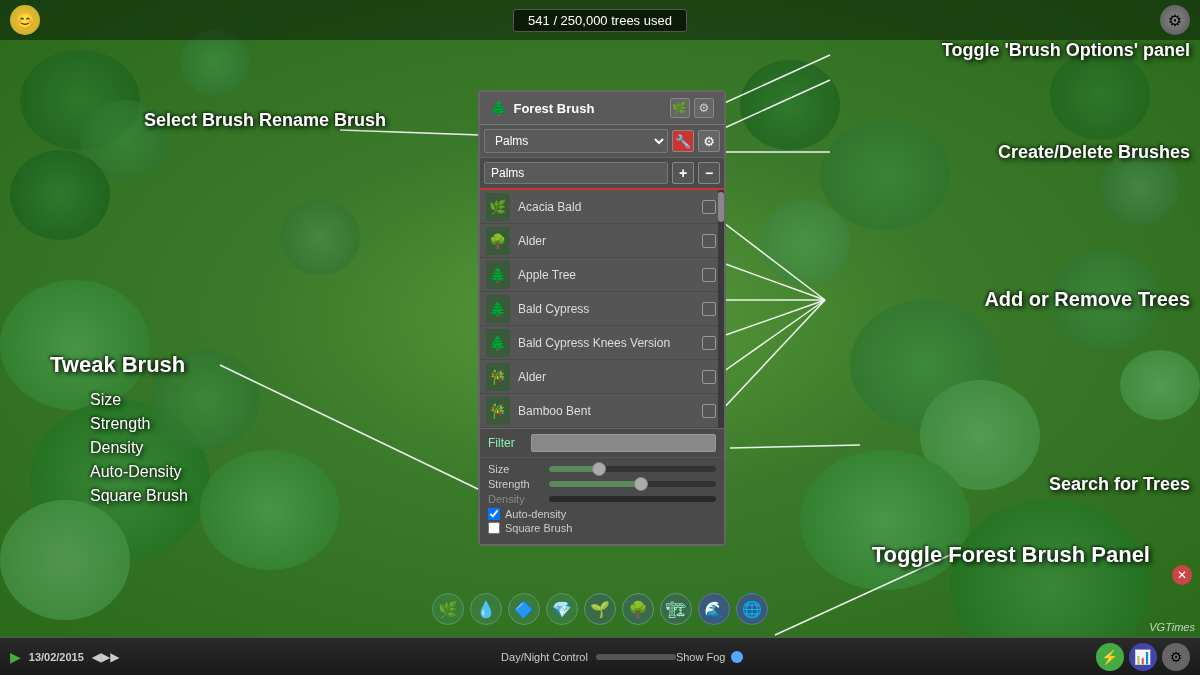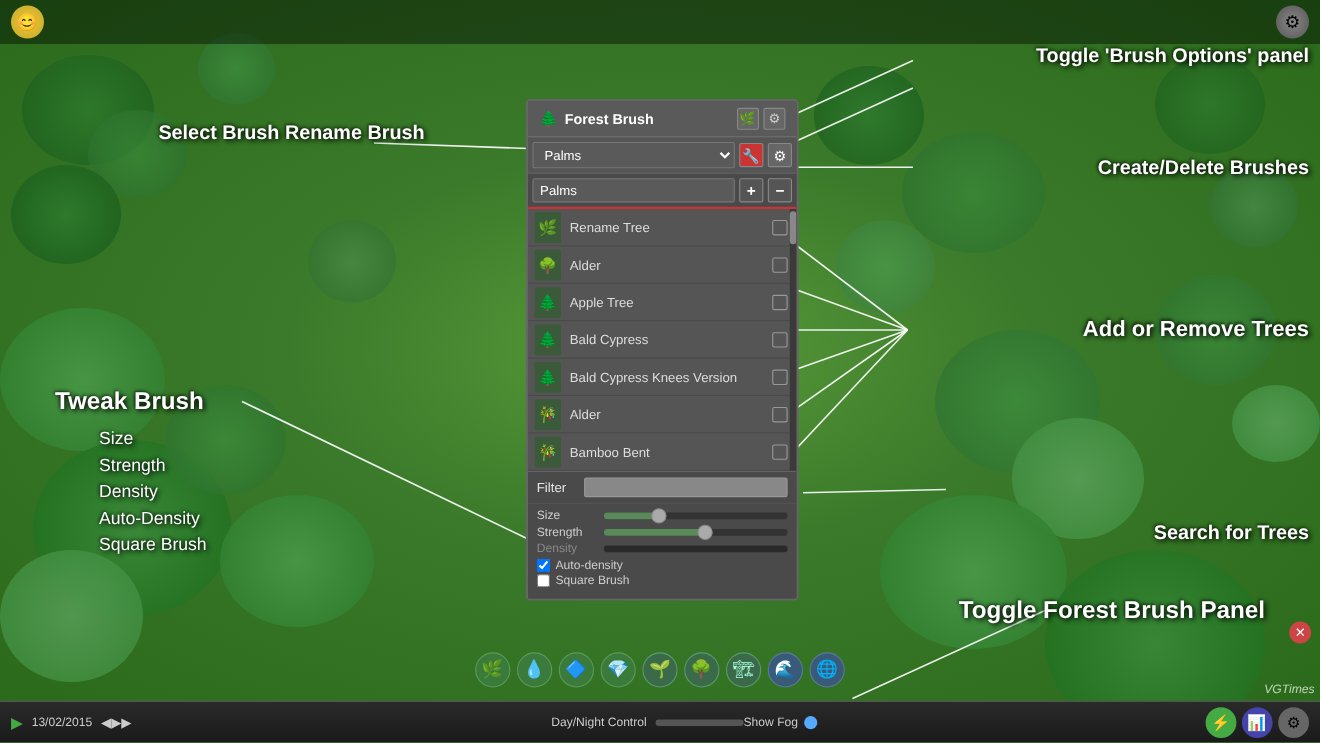--- a/index.html
+++ b/index.html
@@ -238,21 +238,21 @@
     .filter-row {
       display: flex;
       align-items: center;
       padding: 5px 8px;
       background: #4a4a4a;
       border-top: 1px solid #666;
       gap: 8px;
     }
 
     .filter-label {
-      color: #e5e5e5;
+      color: #86efac;
       font-size: 12px;
       width: 35px;
     }
 
     .filter-input {
       flex: 1;
       height: 18px;
       background: #888;
       border: 1px solid #999;
       border-radius: 2px;
@@ -336,21 +336,21 @@
 
     .taskbar-left {
       display: flex; align-items: center; gap: 8px;
     }
 
     .play-btn {
       color: #4a4; font-size: 14px; cursor: pointer;
     }
 
     .date-label {
-      color: #ccc; font-size: 11px;
+      color: #ccc; font-size: 11px; font-weight: bold;
     }
 
     .skip-btns { color: #ccc; font-size: 12px; cursor: pointer; }
 
     .taskbar-center {
       display: flex; align-items: center;  margin-left: 29px;
     }
 
     .day-night {
       display: flex; align-items: center; gap: 8px;
@@ -471,20 +471,21 @@
   <div style="position:absolute;top:450px;left:800px;width:170px;height:140px;background:radial-gradient(circle,#4a9a4a,#2a7a2a);border-radius:50%;opacity:0.9;"></div>
   <div style="position:absolute;top:500px;left:950px;width:200px;height:170px;background:radial-gradient(circle,#3a8a3a,#1a6a1a);border-radius:50%;opacity:0.85;"></div>
   <div style="position:absolute;top:50px;left:1050px;width:100px;height:90px;background:radial-gradient(circle,#2d7a2d,#1a5a1a);border-radius:50%;opacity:0.7;"></div>
   <div style="position:absolute;top:150px;left:1100px;width:80px;height:75px;background:radial-gradient(circle,#4a8a4a,#2a6a2a);border-radius:50%;opacity:0.8;"></div>
   <div style="position:absolute;top:250px;left:1050px;width:110px;height:100px;background:radial-gradient(circle,#3d8d3d,#2d6d2d);border-radius:50%;opacity:0.75;"></div>
   <div style="position:absolute;top:350px;left:1120px;width:80px;height:70px;background:radial-gradient(circle,#5aa05a,#3a8a3a);border-radius:50%;opacity:0.85;"></div>
 </div>
 
 <div class="top-bar">
   <div class="top-left-icon">😊</div>
+  <div class="tree-counter">541 / 250,000 trees used</div>
   <div class="top-right-icon">⚙</div>
 </div>
 
 <svg class="arrows">
 
   <line x1="340" y1="130" x2="480" y2="135" stroke="white" stroke-width="1.5" opacity="0.9"></line>
 
   <line x1="830" y1="55" x2="720" y2="105" stroke="white" stroke-width="1.5" opacity="0.9"></line>
 
   <line x1="830" y1="80" x2="720" y2="130" stroke="white" stroke-width="1.5" opacity="0.9"></line>
@@ -570,21 +571,21 @@
     <div class="rename-action-btn minus">−</div>
   </div>
 
   <div class="tree-list" style="max-height:260px; overflow:hidden; position:relative;">
     <div class="tree-list-scrollbar">
       <div class="tree-list-scrollbar-thumb"></div>
     </div>
 
     <div class="tree-item">
       <div class="tree-thumb">🌿</div>
-      <span class="tree-name">Rename Tree</span>
+      <span class="tree-name">Acacia Bald</span>
       <div class="tree-checkbox"></div>
     </div>
 
     <div class="tree-item">
       <div class="tree-thumb">🌳</div>
       <span class="tree-name">Alder</span>
       <div class="tree-checkbox"></div>
     </div>
 
     <div class="tree-item">

